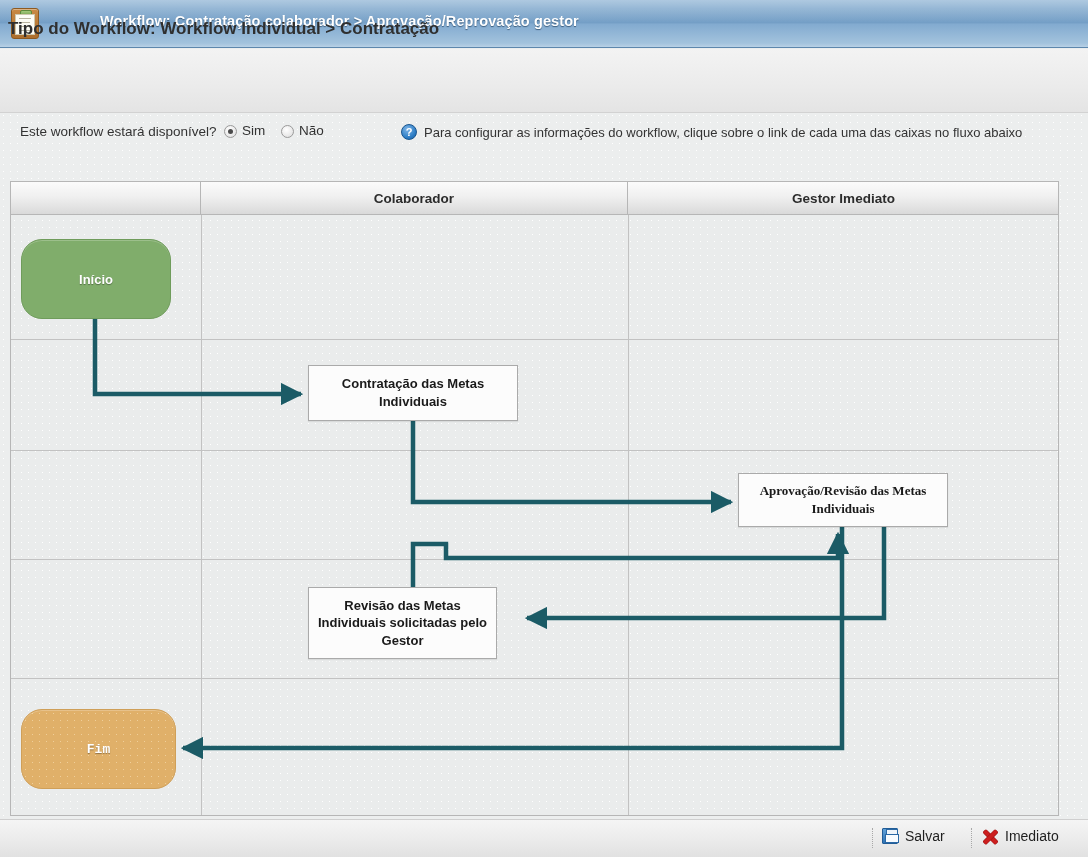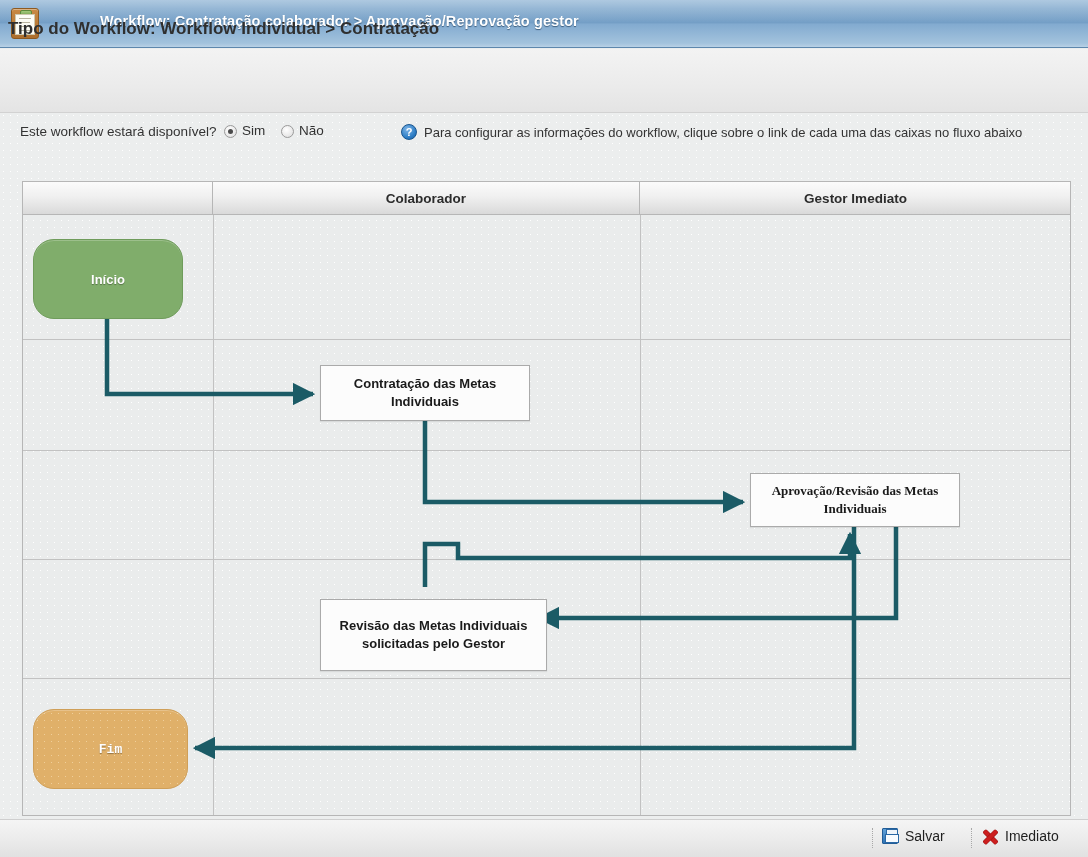--- a/index.html
+++ b/index.html
@@ -103,21 +103,21 @@
     color: #fff; font-size: 11px; font-weight: bold;
     line-height: 14px; text-align: center;
   }
   #help-text {
     position: absolute; left: 424px; top: 125px;
     font-size: 13px; color: #333; white-space: nowrap;
   }
 
   
   #flow-table {
-    position: absolute; left: 22px; top: 181px;
+    position: absolute; left: 10px; top: 181px;
     width: 1049px; height: 635px;
     border: 1px solid #b6b6b6;
     background-color: #eaecec;
     background-image: radial-gradient(#ffffff 0.75px, transparent 0.85px);
     background-size: 7px 7px;
   }
   #table-header {
     position: absolute; left: 0; top: 0; width: 100%; height: 33px;
     background: linear-gradient(to bottom, #fbfbfb 0%, #f0f0f0 45%, #e2e2e2 80%, #d9d9d9 100%);
     border-bottom: 1px solid #b6b6b6;
@@ -167,21 +167,21 @@
     position: absolute; background: #fcfcfc;
     border: 1px solid #aaaaaa;
     display: flex; align-items: center; justify-content: center;
     text-align: center; font-size: 13px; font-weight: bold;
     color: #1a1a1a; line-height: 1.35; cursor: pointer;
     box-shadow: 0 1px 1px rgba(0,0,0,0.07);
     padding: 18px 6px;
   }
   #node-contratacao { left: 297px; top: 183px; width: 210px; height: 56px; }
   #node-aprovacao  { left: 727px; top: 291px; width: 210px; height: 54px; font-family: Liberation Serif, serif; }
-  #node-revisao    { left: 297px; top: 405px; width: 227px; height: 72px; margin-top: 12px; }
+  #node-revisao    { left: 297px; top: 405px; width: 189px; height: 72px; }
 
   
   #connectors { position: absolute; left: 0; top: 0; width: 1049px; height: 635px; pointer-events: none; }
 
   
   #footer {
     position: absolute; left: 0; top: 819px; width: 1088px; height: 38px;
     background: linear-gradient(to bottom, #f5f5f5 0%, #ebebeb 55%, #e1e1e1 100%);
     border-top: 1px solid #cfcfcf;
   }

